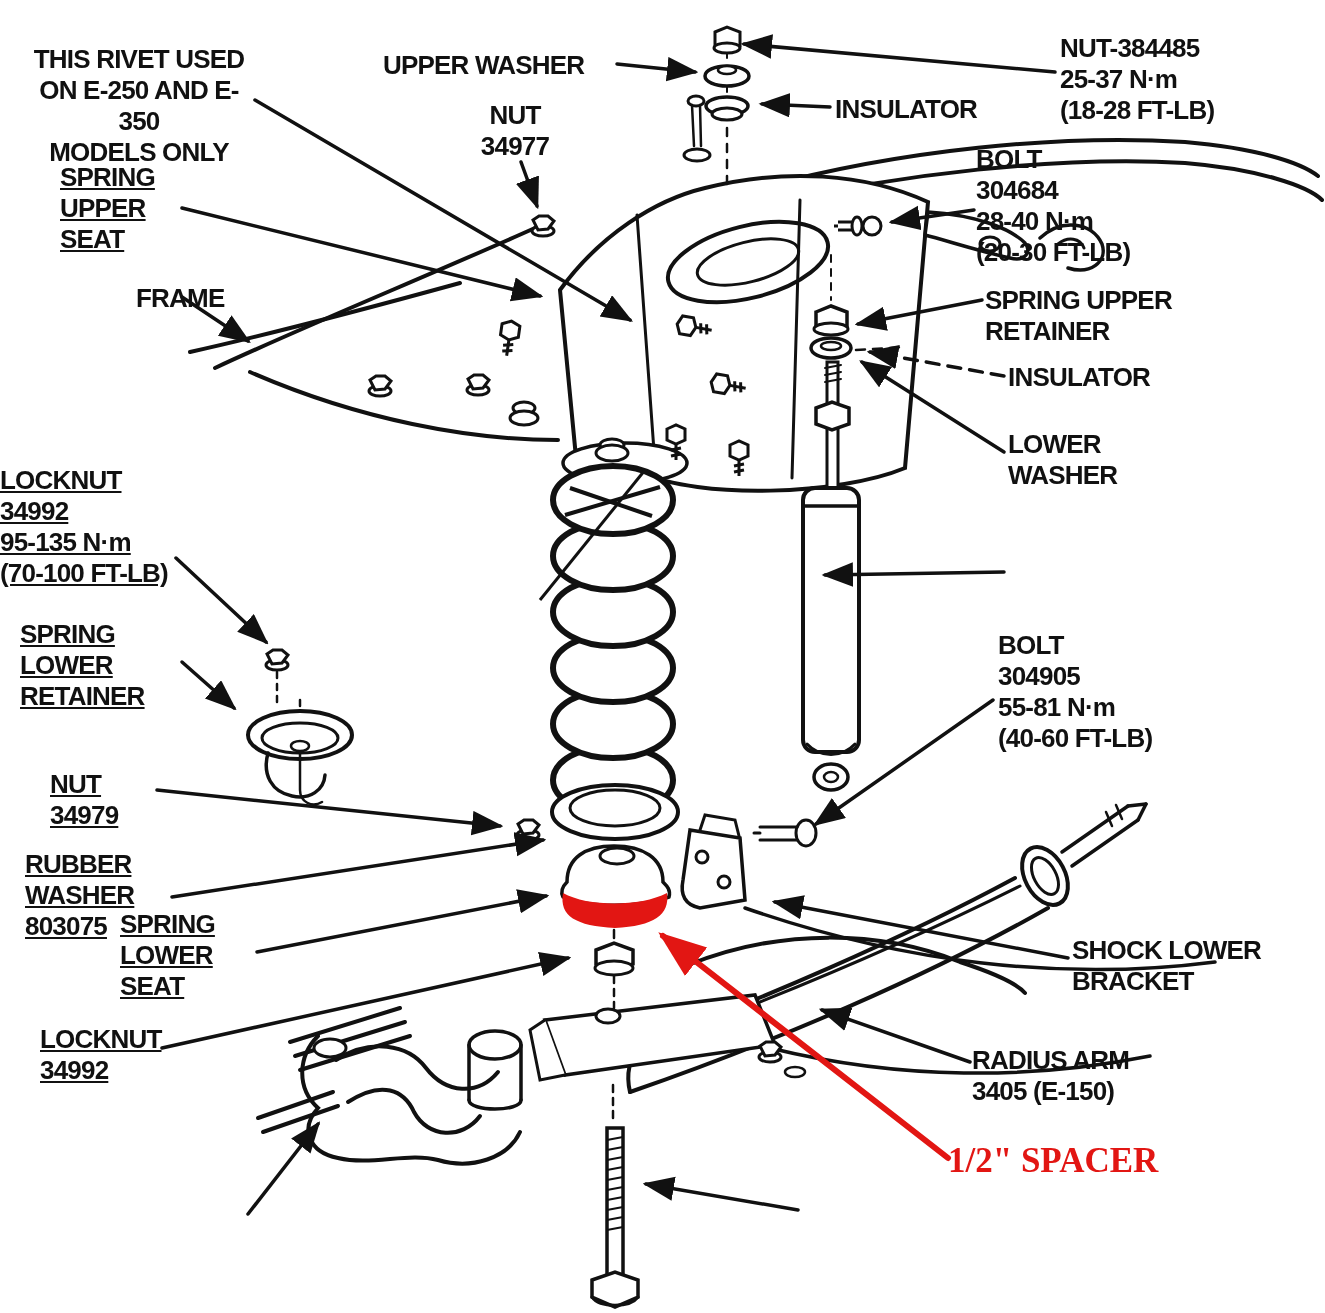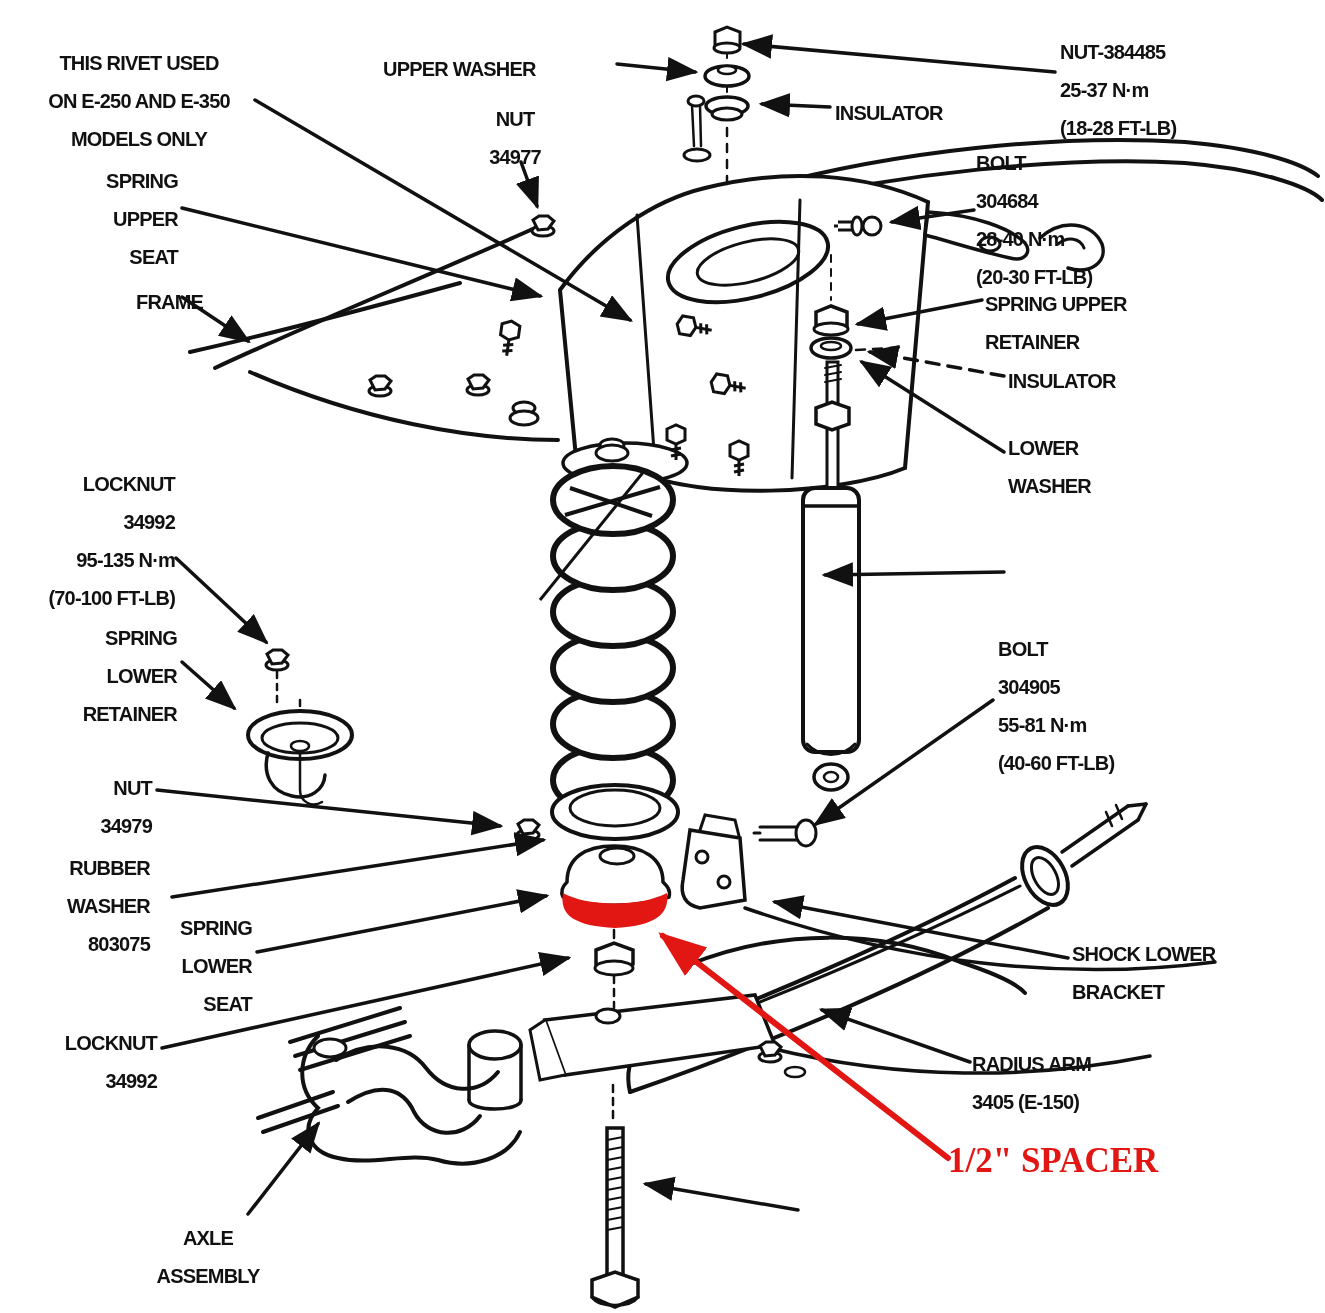--- a/index.html
+++ b/index.html
@@ -1,22 +1,22 @@
 <!DOCTYPE html>
 <html style="--ink: #111111; --red: #e21613; --paper: #ffffff;"><head>
 <meta charset="utf-8">
 <style>
   :root { --ink:#111111; --red:#e21613; --paper:#ffffff; }
   html,body { margin:0; padding:0; background:var(--paper,#fff); }
   .stage { position:relative; width:1325px; height:1313px; background:var(--paper,#fff); overflow:hidden;
            font-family:"Liberation Sans","DejaVu Sans",sans-serif; }
   svg.art { position:absolute; left:0; top:0; }
-  .lbl { position:absolute; font-weight:700; font-size:20px; line-height:38px; letter-spacing:-0.8px;
+  .lbl { position:absolute; font-weight:700; font-size:26px; line-height:31px; letter-spacing:-0.8px;
          color:var(--ink,#111); white-space:pre-line; }
-  .r { text-align:right; }
+  .r { text-align:left;text-decoration:underline; }
   .c { text-align:center; }
   .lbl-red { font-family:"Liberation Serif","DejaVu Serif",serif; font-size:35px; line-height:36px;
              font-weight:700; letter-spacing:0; color:var(--red,#e21613); }
 </style>
 </head>
 <body>
 
 <div class="stage">
 
 <svg class="art" width="1325" height="1313" viewBox="0 0 1325 1313">
@@ -284,29 +284,27 @@
 (70-100 FT-LB)</div>
 <div class="lbl r" style="left:20px; top:619px; width:157px;">SPRING
 LOWER
 RETAINER</div>
 <div class="lbl" style="left:998px; top:630px;">BOLT
 304905
 55-81 N·m
 (40-60 FT-LB)</div>
 <div class="lbl r" style="left:50px; top:769px; width:102px;">NUT
 34979</div>
-<div class="lbl r" style="left:8px; top:849px; width:142px;">RUBBER
+<div class="lbl r" style="left:25px; top:849px; width:142px;">RUBBER
 WASHER
 803075</div>
 <div class="lbl r" style="left:120px; top:909px; width:132px;">SPRING
 LOWER
 SEAT</div>
 <div class="lbl" style="left:1072px; top:935px;">SHOCK LOWER
 BRACKET</div>
 <div class="lbl r" style="left:40px; top:1024px; width:117px;">LOCKNUT
 34992</div>
 <div class="lbl" style="left:972px; top:1045px;">RADIUS ARM
 3405 (E-150)</div>
 <div class="lbl lbl-red" style="left:948px; top:1143px;">1/2" SPACER</div>
-<div class="lbl c" style="left:118px; top:1219px; width:180px;">AXLE
-ASSEMBLY</div>
 
 </div>
 
 </body></html>

